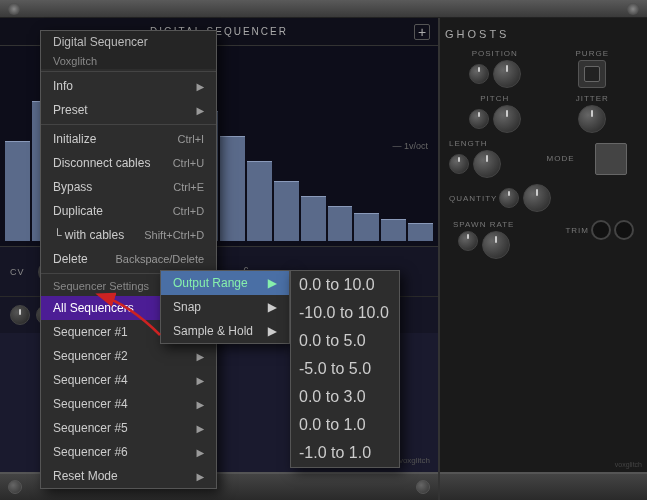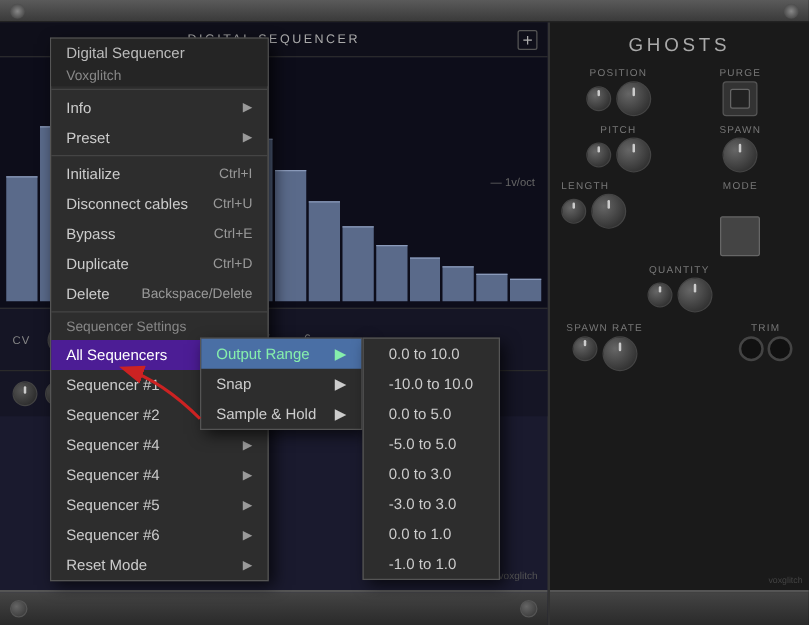--- a/index.html
+++ b/index.html
@@ -175,23 +175,23 @@
     .ghosts-panel {
       width: 207px;
       height: 100%;
       background: #1a1a1a;
       position: relative;
       padding: 5px;
     }
 
     .ghosts-title {
       color: #aaa;
-      font-size: 15px;
+      font-size: 11px;
       letter-spacing: 3px;
-      text-align: center;
+      text-align: left;
       padding: 5px 0;
     }
 
     .knob {
       width: 28px;
       height: 28px;
       background: radial-gradient(circle at 35% 35%, #666, #222);
       border-radius: 50%;
       border: 1px solid #444;
       position: relative;
@@ -297,24 +297,24 @@
       left: 290px;
       top: 270px;
       background: #2d2d2d;
       border: 1px solid #555;
       min-width: 110px;
       z-index: 102;
       box-shadow: 4px 4px 12px rgba(0,0,0,0.7);
     }
 
     .range-item {
-      padding: 5px 20px;
+      padding: 5px 8px;
       cursor: pointer;
       color: #ccc;
-      font-size: 12px;
+      font-size: 16px;
     }
 
     
     .red-arrow {
       position: absolute;
       z-index: 200;
     }
   </style>
 </head>
 <body>
@@ -414,55 +414,55 @@
 
         <div style="display:flex;flex-direction:column;align-items:center;gap:2px">
           <span style="color:#777;font-size:8px;letter-spacing:1px">PITCH</span>
           <div style="display:flex;gap:4px;align-items:center">
             <div class="knob knob-small"></div>
             <div class="knob"></div>
           </div>
         </div>
 
         <div style="display:flex;flex-direction:column;align-items:center;gap:2px">
-          <span style="color:#777;font-size:8px;letter-spacing:1px">SPAWN</span>
+          <span style="color:#777;font-size:8px;letter-spacing:1px">JITTER</span>
           <div class="knob"></div>
         </div>
 
         <div style="display:flex;flex-direction:column;align-items:flex-start;gap:2px">
           <span style="color:#777;font-size:8px;letter-spacing:1px">LENGTH</span>
           <div style="display:flex;gap:4px;align-items:center">
             <div class="knob knob-small"></div>
             <div class="knob"></div>
           </div>
         </div>
 
-        <div style="display:flex;flex-direction:column;align-items:center;gap:20px">
+        <div style="display:flex;flex-direction:row;align-items:center;gap:20px">
           <span style="color:#777;font-size:8px;letter-spacing:1px">MODE</span>
           <div style="width:32px;height:32px;background:#444;border:1px solid #666;border-radius:2px;"></div>
         </div>
 
-        <div style="display:flex;flex-direction:column;align-items:center;gap:2px;grid-column:span 2;">
+        <div style="display:flex;flex-direction:row;align-items:center;gap:2px;grid-column:span 2;">
           <span style="color:#777;font-size:8px;letter-spacing:1px">QUANTITY</span>
           <div style="display:flex;gap:4px;align-items:center">
             <div class="knob knob-small"></div>
             <div class="knob"></div>
           </div>
         </div>
       </div>
 
       <div style="display:flex;justify-content:space-between;padding:4px 8px;align-items:flex-start;">
         <div style="display:flex;flex-direction:column;align-items:center;gap:2px">
           <span style="color:#777;font-size:8px;letter-spacing:1px">SPAWN RATE</span>
           <div style="display:flex;gap:4px">
             <div class="knob knob-small"></div>
             <div class="knob"></div>
           </div>
         </div>
-        <div style="display:flex;flex-direction:column;align-items:center;gap:2px">
+        <div style="display:flex;flex-direction:row;align-items:center;gap:2px">
           <span style="color:#777;font-size:8px;letter-spacing:1px">TRIM</span>
           <div style="display:flex;gap:3px">
             <div style="width:20px;height:20px;background:#111;border:2px solid #444;border-radius:50%;"></div>
             <div style="width:20px;height:20px;background:#111;border:2px solid #444;border-radius:50%;"></div>
           </div>
         </div>
       </div>
 
       <div style="position:absolute;bottom:32px;right:5px;color:#444;font-size:7px;">voxglitch</div>
 
@@ -497,20 +497,24 @@
       <span>Disconnect cables</span>
         <span class="shortcut">Ctrl+U</span>
     </div>
     <div class="menu-item">
       <span>Bypass</span>
         <span class="shortcut">Ctrl+E</span>
     </div>
     <div class="menu-item">
       <span>Duplicate</span>
         <span class="shortcut">Ctrl+D</span>
+    </div>
+    <div class="menu-item">
+      <span>└ with cables</span>
+        <span class="shortcut">Shift+Ctrl+D</span>
     </div>
     <div class="menu-item">
       <span>Delete</span>
         <span class="shortcut">Backspace/Delete</span>
     </div>
     <div class="menu-divider"></div>
     <div class="menu-section-label">Sequencer Settings</div>
     <div class="menu-item highlighted">
       <span>All Sequencers</span>
         <span class="arrow">▶</span>
@@ -560,21 +564,20 @@
         <span class="arrow">▶</span>
     </div>
   </div>
 
   <div class="range-submenu">
     <div class="range-item">0.0 to 10.0</div>
     <div class="range-item">-10.0 to 10.0</div>
     <div class="range-item">0.0 to 5.0</div>
     <div class="range-item">-5.0 to 5.0</div>
     <div class="range-item">0.0 to 3.0</div>
-    <div class="range-item">-3.0 to 3.0</div>
     <div class="range-item">0.0 to 1.0</div>
     <div class="range-item">-1.0 to 1.0</div>
   </div>
 
   <svg class="red-arrow" style="top:295px;left:80px;width:100px;height:50px;overflow:visible;">
     <defs>
       <marker id="arrowhead" markerWidth="8" markerHeight="6" refX="6" refY="3" orient="auto">
         <polygon points="0 0, 8 3, 0 6" fill="#cc2222"></polygon>
       </marker>
     </defs>

